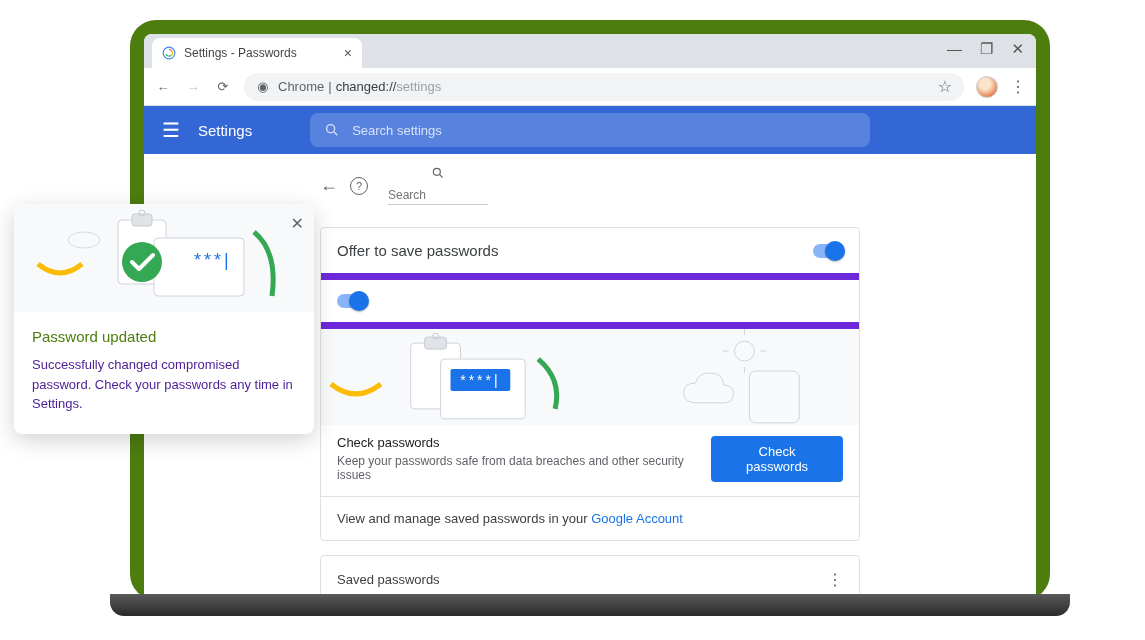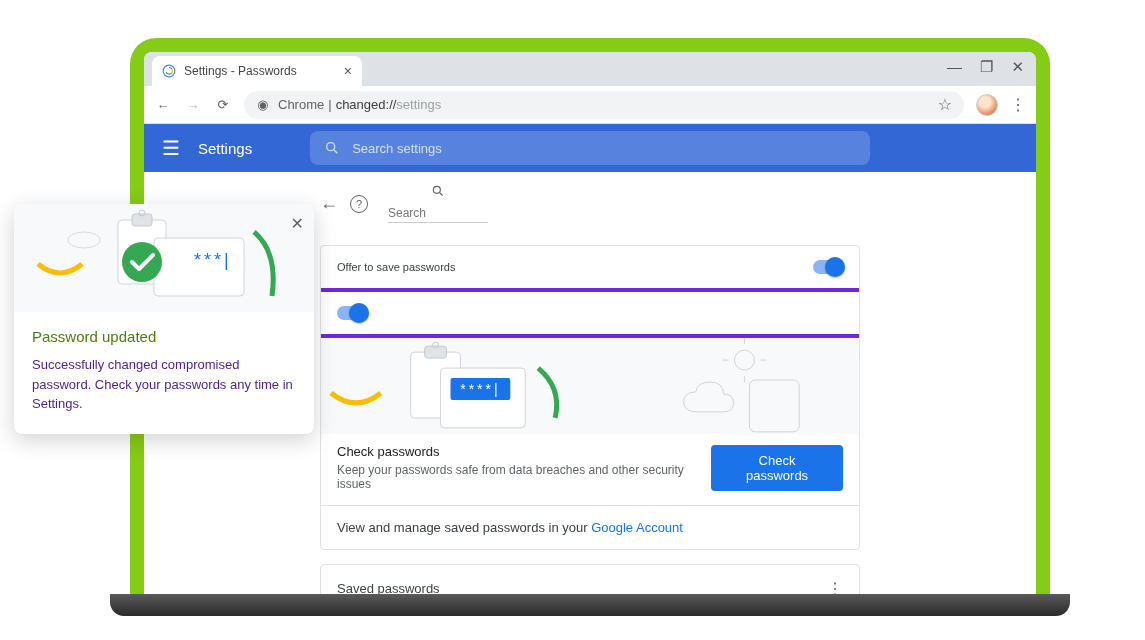--- a/index.html
+++ b/index.html
@@ -2,24 +2,24 @@
 <html><head>
 <meta charset="utf-8">
 <style>
 * { box-sizing: border-box; margin: 0; padding: 0; font-family: Arial, sans-serif; }
 body { background: #fff; width: 1145px; height: 640px; position: relative; overflow: hidden; }
 
 
 .laptop {
   position: absolute;
   left: 130px;
-  top: 38px;
+  top: 20px;
   width: 920px;
   height: 580px;
-  background: #84cc16;
+  background: #4d7c0f;
   border-radius: 26px;
   padding: 14px 14px 0 14px;
 }
 .screen {
   width: 100%;
   height: 100%;
   background: #fff;
   border-radius: 8px 8px 0 0;
   overflow: hidden;
   display: flex;
@@ -138,23 +138,23 @@
 .pagehead .help { font-size: 15px; color: #5f6368; cursor:pointer; }
 .pagehead .searchwrap { display:flex; align-items:center; gap:6px; border-bottom:1px solid #ccc; }
 .pagehead .searchwrap input { border:0; outline:0; font-size:12px; width:100px; padding:2px 0; }
 
 .card { border: 1px solid #e0e0e0; border-radius: 4px; margin-top: 10px; overflow:hidden; }
 .row {
   display: flex;
   align-items: center;
   justify-content: space-between;
   padding: 14px 16px;
-  font-size: 11px;
+  font-size: 15px;
   color: #3c4043;
-  border-bottom: 4px solid #6d28d9;
+  border-bottom: 7px solid #6d28d9;
 }
 .row:last-child { border-bottom: 0; }
 
 .toggle {
   width: 30px; height: 14px; border-radius: 8px; background: #8ab4f8; position: relative; cursor: pointer;
 }
 .toggle .knob {
   position: absolute; right: -2px; top: -3px; width: 20px; height: 20px; border-radius: 50%;
   background: #1a73e8; box-shadow: 0 1px 2px rgba(0,0,0,0.3);
 }
@@ -170,21 +170,21 @@
 .checkrow .txt .t { font-size: 13px; color:#202124; }
 .checkrow .txt .s { font-size: 12px; color:#5f6368; margin-top: 4px; }
 .btn-primary {
   background:#1a73e8; color:#fff; border:0; padding: 8px 16px; border-radius: 4px;
   font-size: 13px; cursor:pointer;
 }
 
 .linkrow { padding: 14px 16px; font-size: 13px; color:#3c4043; border-top: 1px solid #e0e0e0; }
 .linkrow a { color:#1a73e8; text-decoration:none; }
 
-.sectionhead { display:flex; align-items:center; justify-content:space-between; padding: 14px 16px; font-size:13px; color:#3c4043;text-decoration:underline; }
+.sectionhead { display:flex; align-items:center; justify-content:space-between; padding: 14px 16px; font-size:13px; color:#3c4043; }
 .dots3 { font-size:16px; color:#5f6368; cursor:pointer; }
 
 
 .notif {
   position: absolute;
   left: 14px;
   top: 204px;
   width: 300px;
   background: #fff;
   border-radius: 8px;

